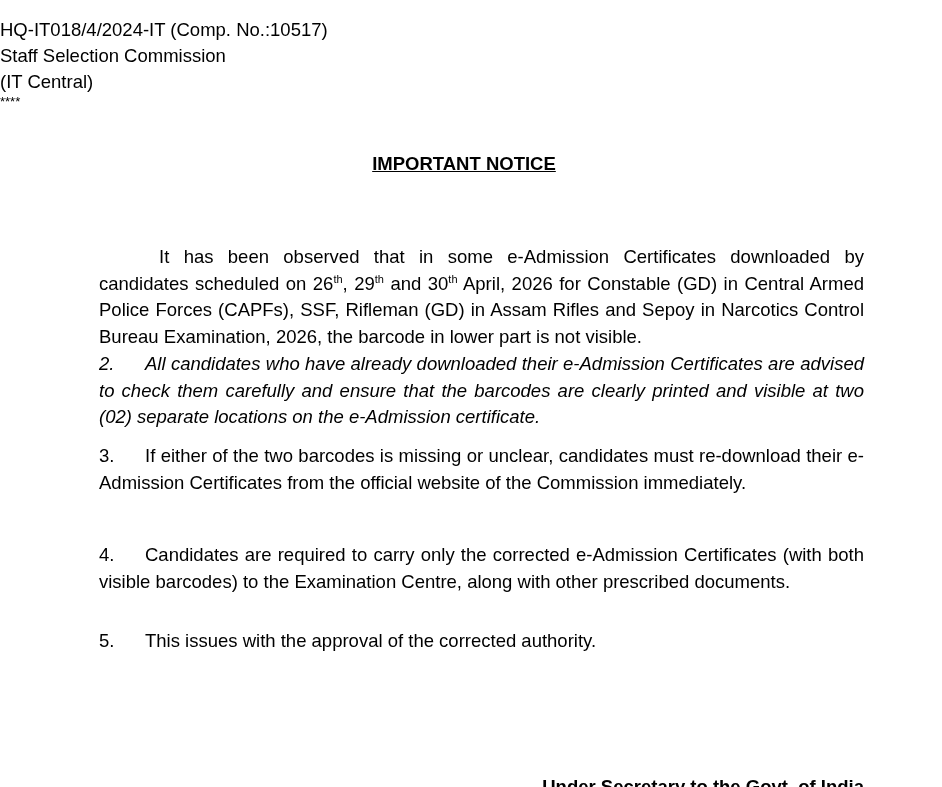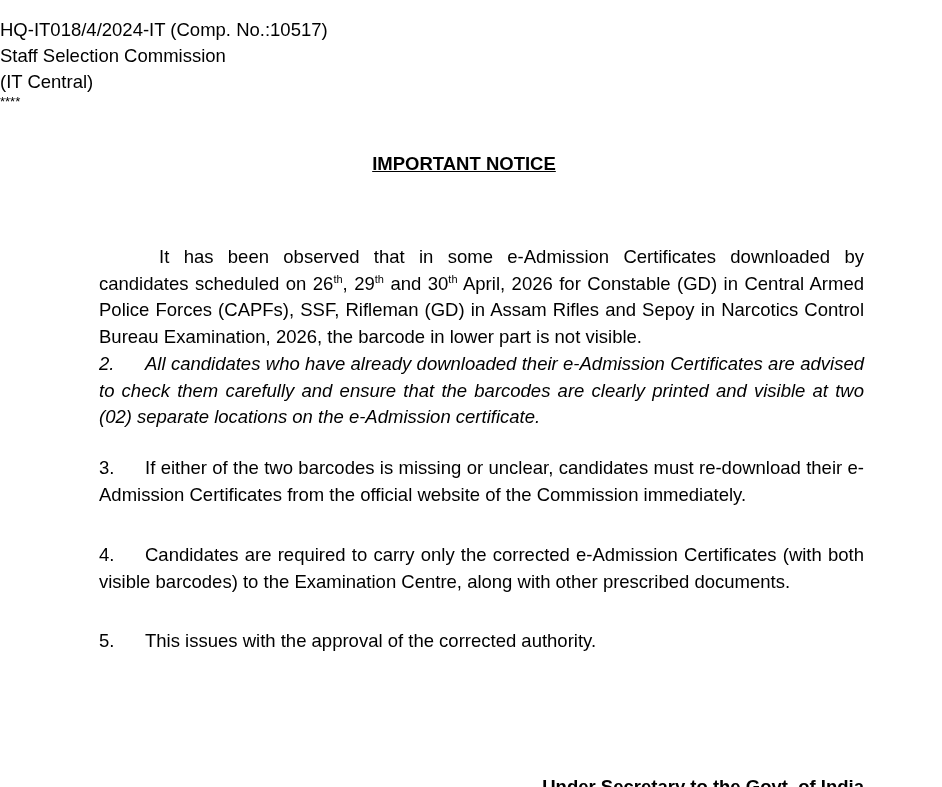--- a/index.html
+++ b/index.html
@@ -56,21 +56,21 @@
       display: inline-block;
       width: 46px;
     }
     .para sup {
       font-size: 11px;
       line-height: 0;
       vertical-align: 7px;
     }
     #p1 { top: 203px; margin-top: 41px; }
     #p2 { top: 351px; font-style: italic; }
-    #p3 { top: 443px; margin-top: 12px; }
+    #p3 { top: 443px; }
     #p4 { top: 542px; }
     #p5 { top: 628px; }
     .signature {
       position: absolute;
       right: 78px;
       top: 774px;
       text-align: center;
       font-size: 18.5px;
       font-weight: bold;
       line-height: 26px;

